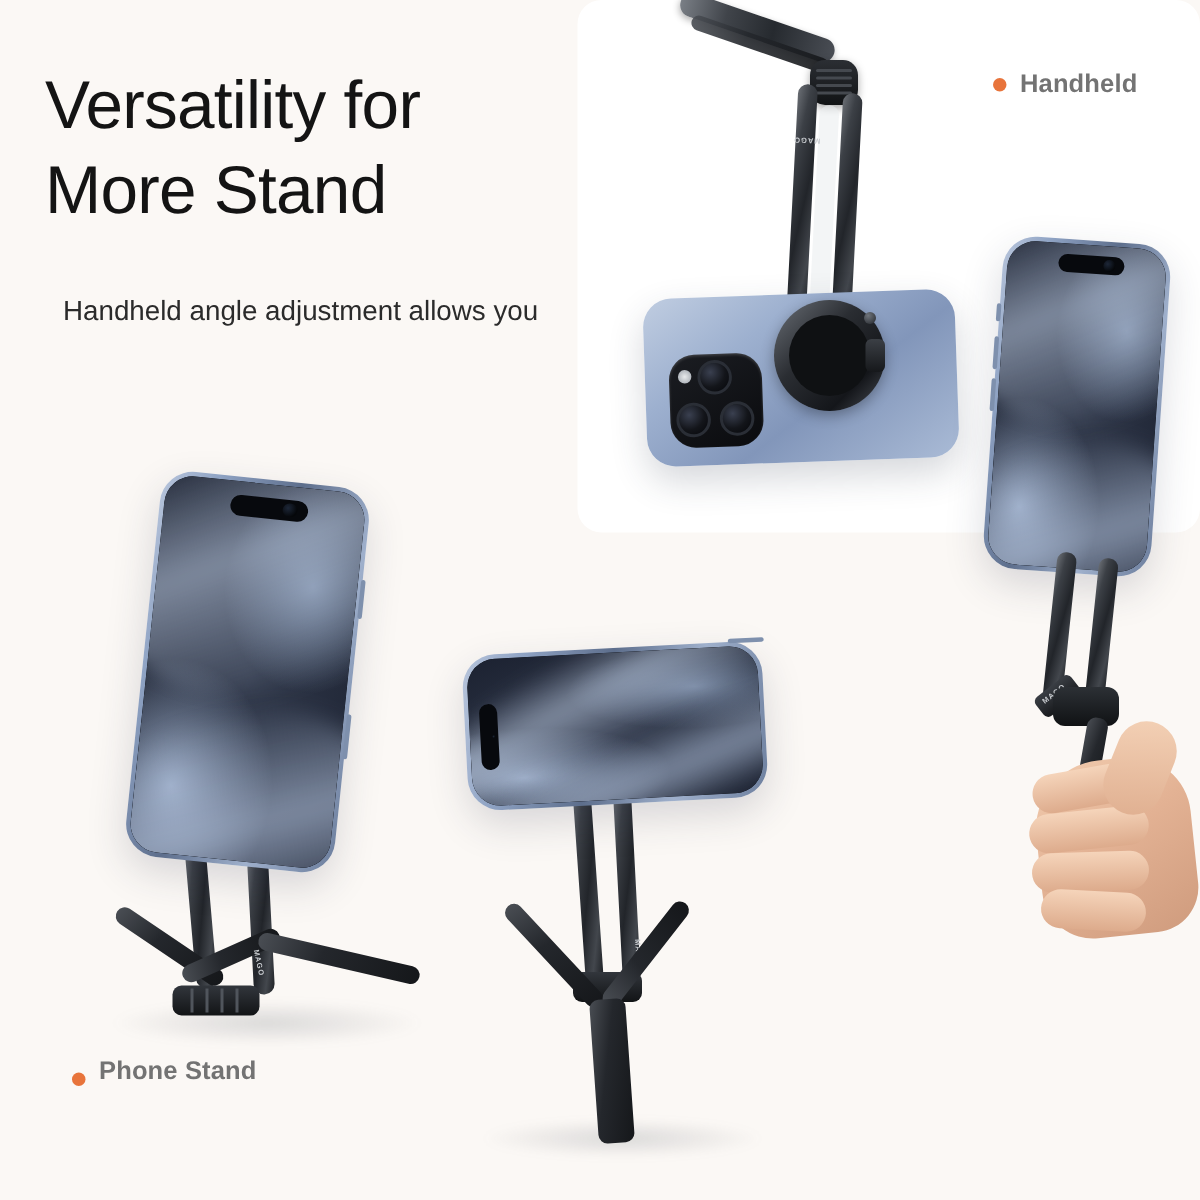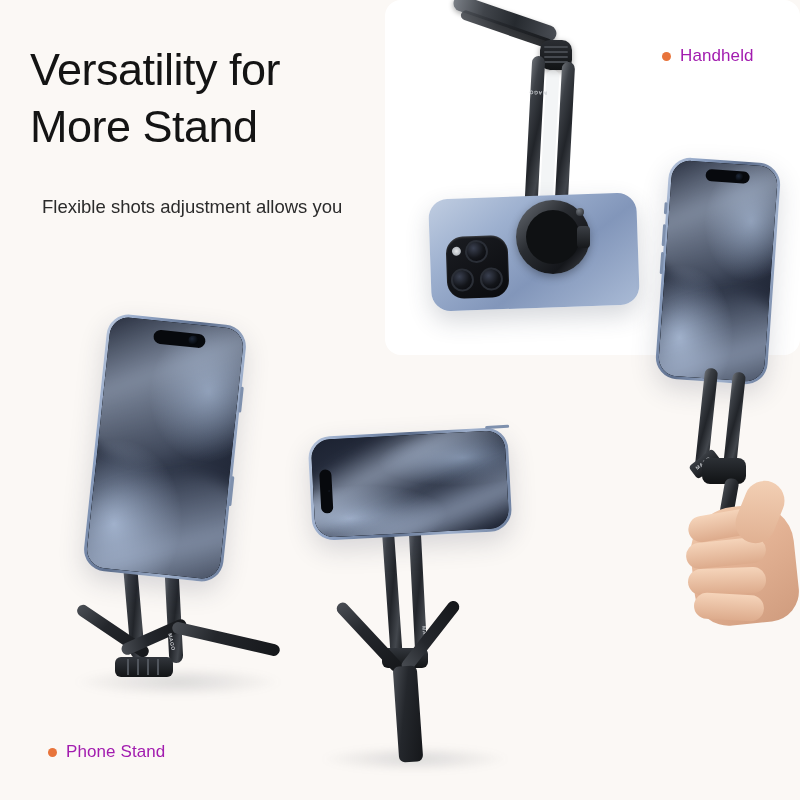--- a/index.html
+++ b/index.html
@@ -24,23 +24,23 @@
     font-size:18.5px;line-height:1.55;color:#2B2B2B;font-weight:400;
   }
   .subcopy span{display:block;white-space:nowrap;}
 
   
   .callout{position:absolute;display:flex;align-items:center;gap:9px;}
   .callout .dot{
     width:9px;height:9px;border-radius:50%;
     background:#E8743B;flex:0 0 auto;
   }
-  .callout .txt{font-size:17px;font-weight:400;color:#a21caf;letter-spacing:.1px;}
+  .callout .txt{font-size:17px;font-weight:700;color:#737373;letter-spacing:.1px;}
   .callout-handheld{left:662px;top:46px;}
-  .callout-stand{left:48px;top:742px;}
+  .callout-stand{left:48px;top:704px;align-items:flex-end;}
 
   
   .card{
     position:absolute;left:385px;top:0px;width:415px;height:355px;
     background:#FFFFFF;border-radius:16px;
   }
 
   
   .metal{
     background:linear-gradient(100deg,#6d7177 0%,#3c4046 22%,#22252a 52%,#43474d 78%,#1b1e22 100%);
@@ -273,21 +273,21 @@
 <div class="stage">
 
   <div class="card"></div>
 
   <div class="headline">
     <span class="l1">Versatility for</span>
     <span class="l2">More Stand</span>
   </div>
 
   <div class="subcopy">
-    <span>Flexible shots adjustment allows you</span>
+    <span>Handheld angle adjustment allows you</span>
   </div>
 
   <div class="rig-top">
     <div class="arm-upper metal-l"></div>
     <div class="arm-upper2 metal-d"></div>
     <div class="knuckle">
       <div class="rib" style="top:6px"></div>
       <div class="rib" style="top:11px"></div>
       <div class="rib" style="top:16px"></div>
       <div class="rib" style="top:21px"></div>

